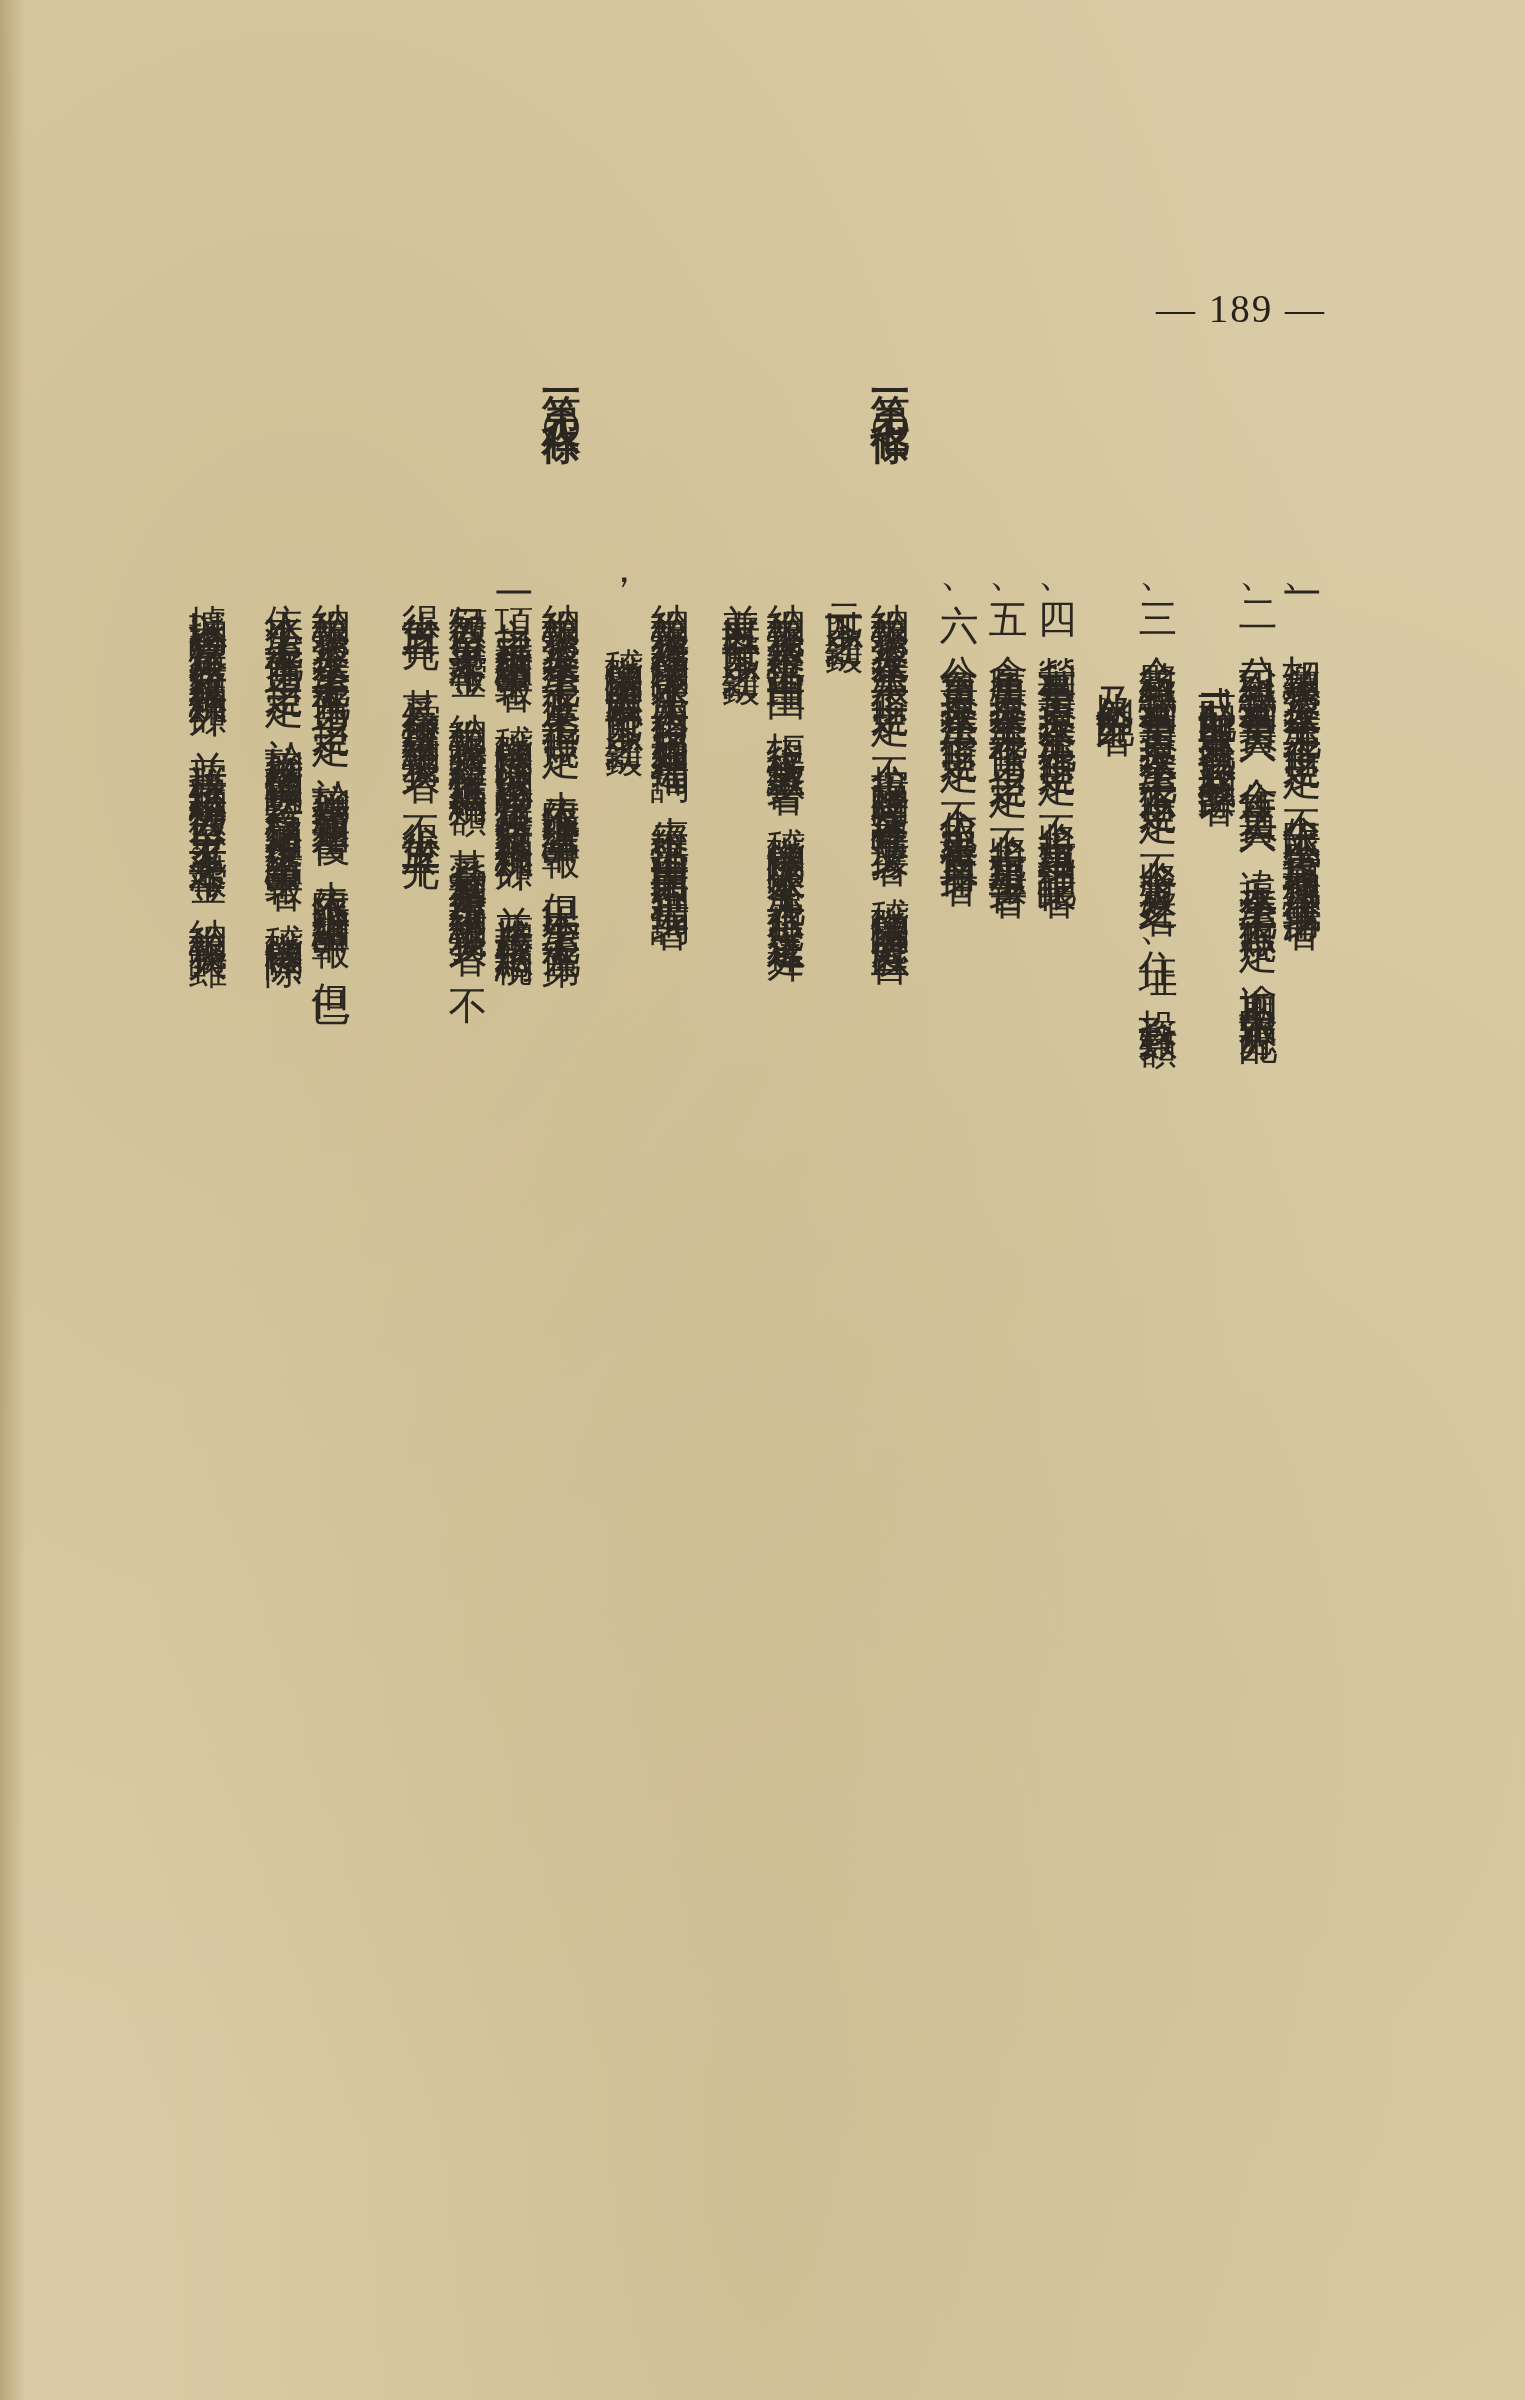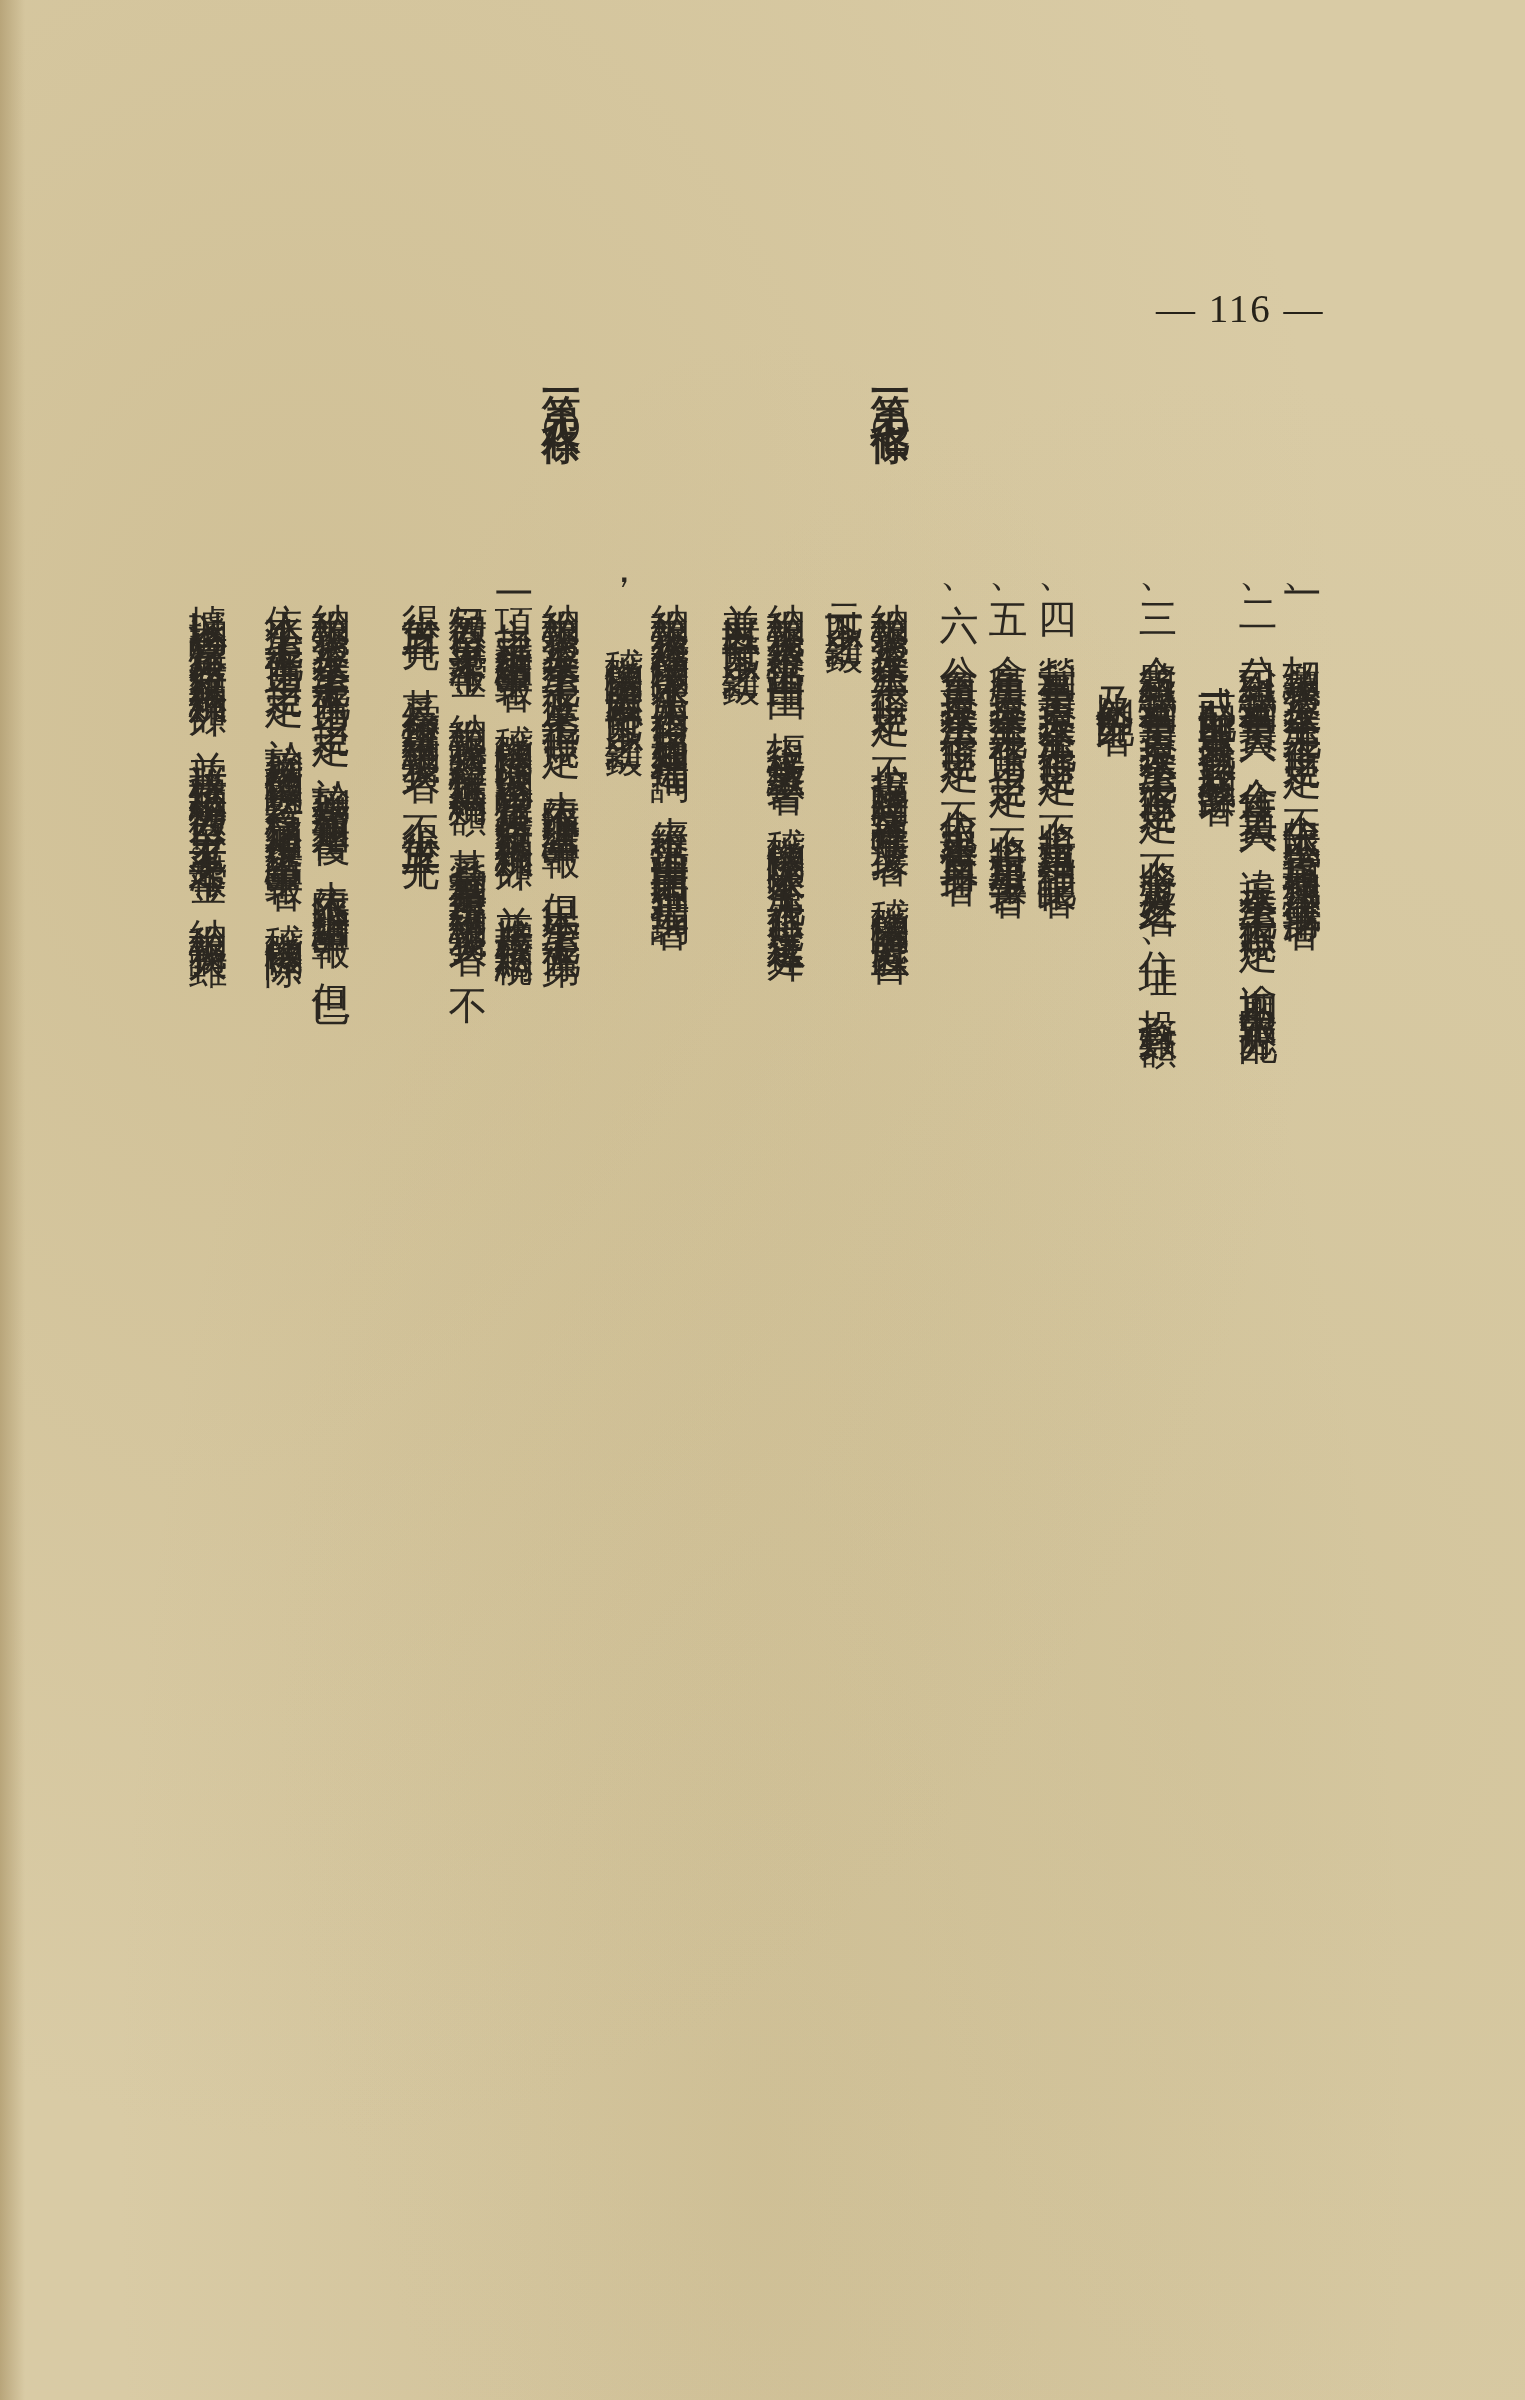--- a/index.html
+++ b/index.html
@@ -32,21 +32,21 @@
     white-space: nowrap;
     color: #2b2720;
   }
   .heading { font-weight: bold; letter-spacing: 7.8px; }
 </style>
 </head>
 <body>
 
 <div class="edge-left"></div>
 
-<div class="page-number">— 116 —</div>
+<div class="page-number">— 189 —</div>
 
 <div class="col" style="left:1283px; top:573px;">一、扣繳義務人違反本法第九十二條之規定，不依限或不按實塡報扣繳憑單或淸冊者。</div>
 <div class="col" style="left:1239px; top:573px;">二、公司組織之營利事業負責人，合作社之負責人，違反本法第七十六條規定，逾期不申報應分配</div>
 <div class="col" style="left:1198px; top:655px;">或已分配與股東或社員之股利或盈餘者。</div>
 <div class="col" style="left:1139px; top:573px;">三、合夥組織之營利事業負責人違反本法第七十六條之規定，不將合夥人之姓名、住址、投資數額</div>
 <div class="col" style="left:1096px; top:655px;">及比例分配者。</div>
 <div class="col" style="left:1038px; top:573px;">四、營利事業負責人違反本法第九十條之規定，不將規定事項詳細記帳者。</div>
 <div class="col" style="left:989px; top:573px;">五、倉庫負責人違反本法第九十一條第一項之規定，不將規定事項報告者。</div>
 <div class="col" style="left:940px; top:573px;">六、公會負責人違反本法第二十條之規定，不依規定報告會員名冊者。</div>
 

